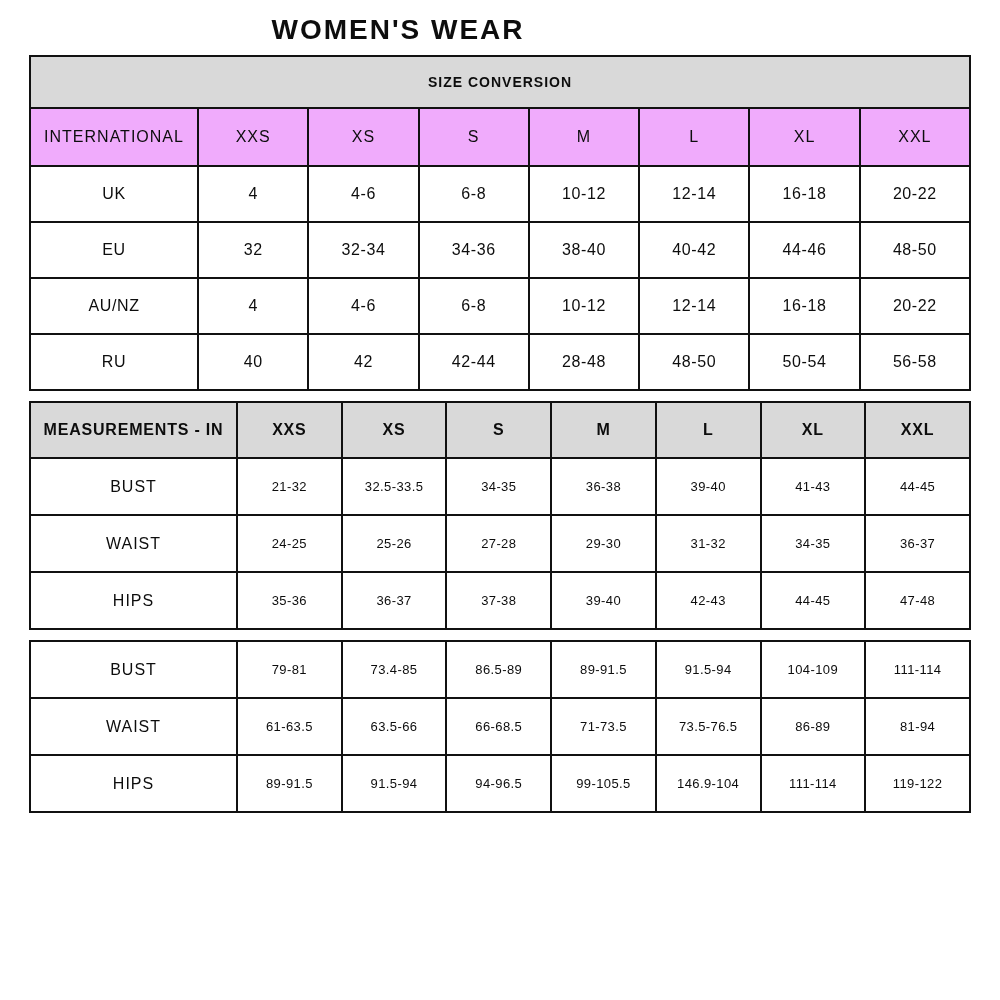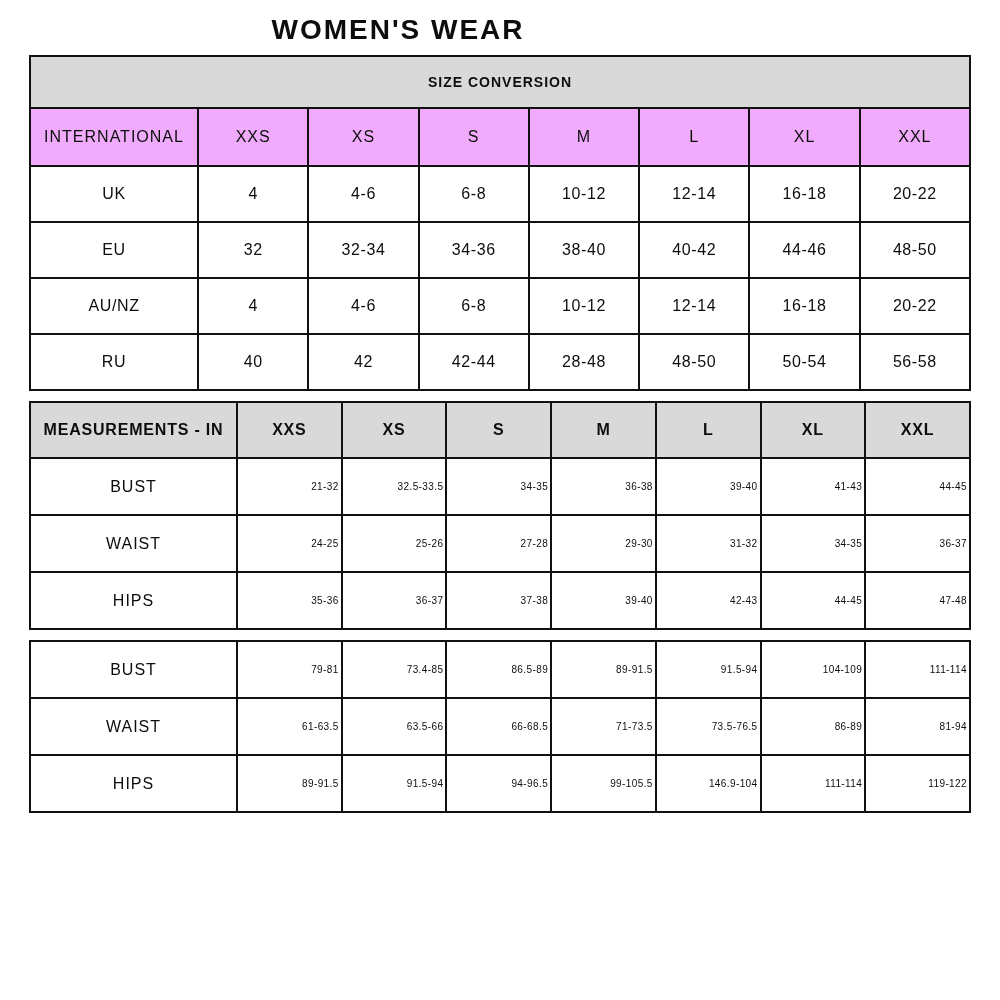--- a/index.html
+++ b/index.html
@@ -61,21 +61,21 @@
   .meas .head-cell{
     background:var(--header-bg);
     font-weight:700;
     font-size:16px;
     height:56px;
     letter-spacing:0.8px;
     margin-top:12px;
   }
   .meas td{height:57px;}
   .meas td.label-cell{font-size:16px;letter-spacing:1px;}
-  .meas td.value-cell{font-size:10px;letter-spacing:0.4px;text-align:right;}
+  .meas td.value-cell{font-size:13px;letter-spacing:0.4px;}
 </style>
 </head>
 <body>
 
 <div class="page">
 
   <h1 class="page-title">WOMEN'S WEAR</h1>
 
   <table class="conv">
     <colgroup>

